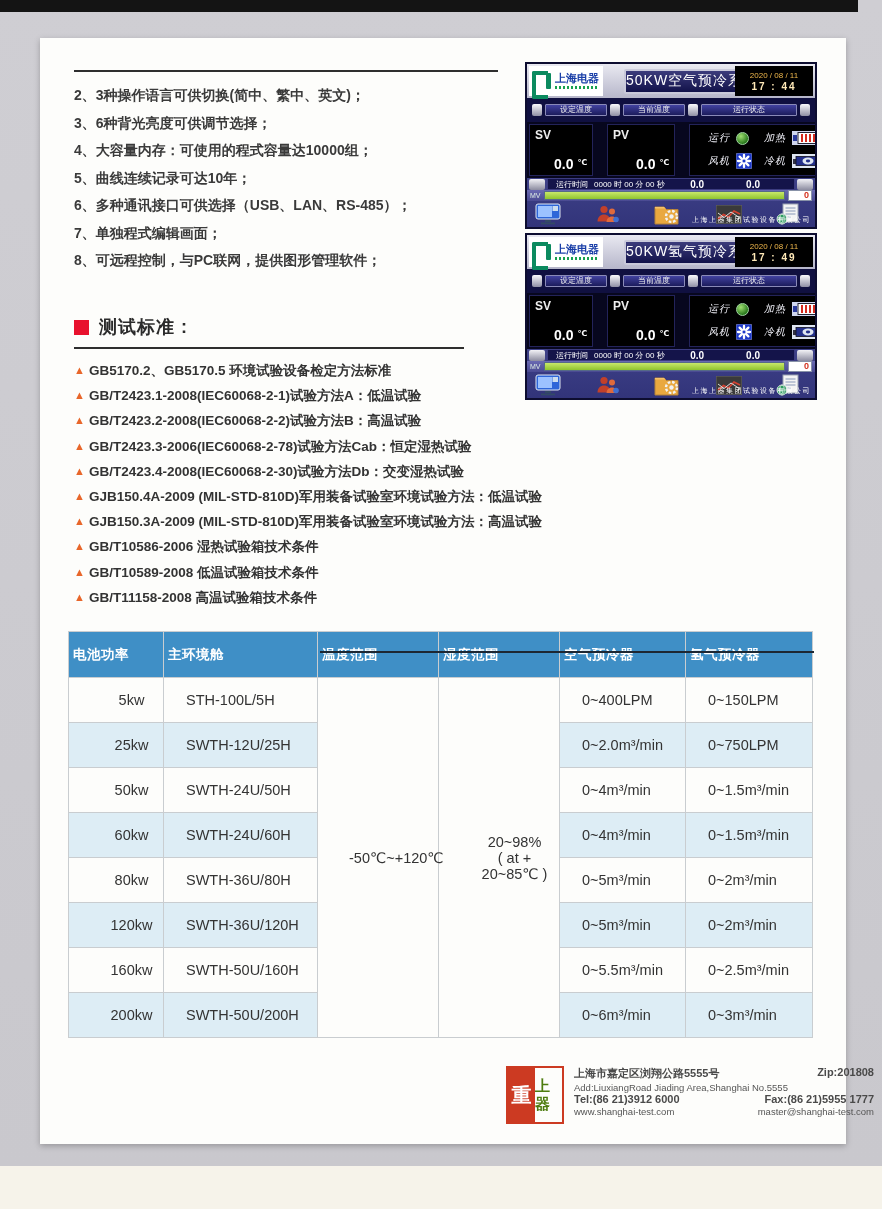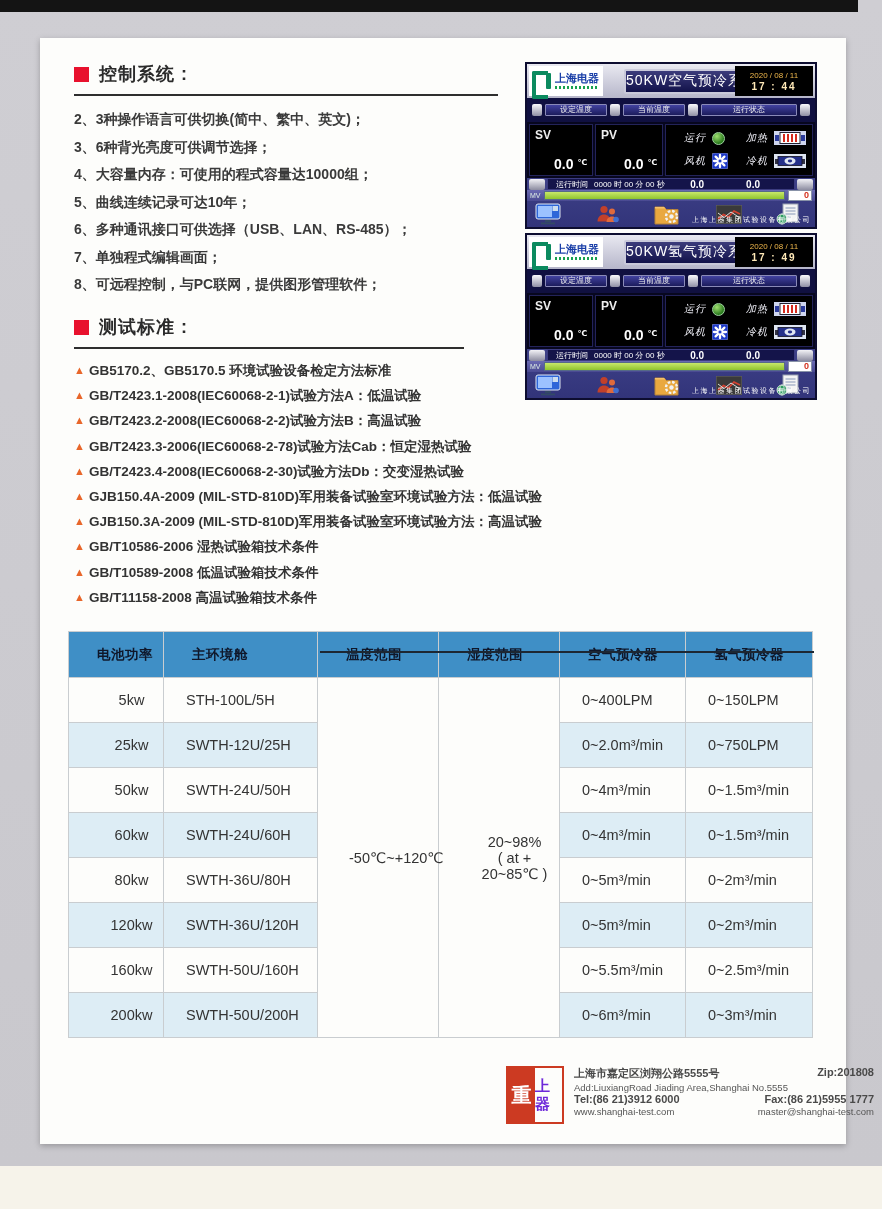--- a/index.html
+++ b/index.html
@@ -40,21 +40,21 @@
   .logo-sub { height:3px; margin-top:2px; background:repeating-linear-gradient(90deg,#18a050 0 2.5px,transparent 2.5px 4px); }
   .p-title-wrap { flex:1; display:flex; min-width:0; }
   .p-title { flex:1; margin:0 18px; height:25px; background:linear-gradient(#3c3c7c,#12124a); border:2px solid #c9c9da; border-radius:2px; color:#fff; font-size:14px; letter-spacing:1px; display:flex; align-items:center; justify-content:center; white-space:nowrap; }
   .p-date { width:78px; height:30px; background:#000; display:flex; flex-direction:column; align-items:center; justify-content:center; gap:1px; flex:none; }
   .p-date .d1 { color:#f0b84d; font-size:8px; white-space:nowrap; }
   .p-date .d2 { color:#ffe9b8; font-size:10px; font-weight:bold; letter-spacing:2px; }
   .p-labels { height:15px; display:flex; align-items:center; background:#101040; padding:12px 2px; }
   .plate { background:linear-gradient(#4242a0,#1c1c5c); border:1px solid #8a8ab8; color:#eee; font-size:8px; text-align:center; line-height:10px; height:12px; border-radius:1px; white-space:nowrap; }
   .w1 { width:62px; } .grow { flex:1; }
   .cap { width:10px; height:12px; background:linear-gradient(#fafafc,#8f8fa4); border-radius:2px; margin:0 3px; flex:none; }
-  .p-main { flex:0 0 56px; display:flex; background:#07071e; gap:2px; padding:2px; }
+  .p-main { flex:0 0 56px; display:flex; background:#07071e; gap:14px; padding:2px; }
   .pv-box { background:#000; border:1px solid #23235a; flex:0 0 64px; display:flex; flex-direction:column; justify-content:space-between; padding:3px 5px; }
   .pv-box.pv2 { flex-basis:68px; }
   .pv-l { color:#eee; font-weight:bold; font-size:12px; }
   .pv-v { color:#fff; font-size:14px; font-weight:bold; text-align:right; white-space:nowrap; }
   .deg { font-size:8px; vertical-align:4px; }
   .st-box { flex:1; background:#000; border:1px solid #23235a; display:grid; grid-template-columns:1fr 1fr; align-items:center; padding:2px 6px; }
   .st-item { display:flex; align-items:center; gap:6px;margin-left:12px; }
   .st-l { color:#f0f0f8; font-size:10px; font-style:italic; letter-spacing:1px; white-space:nowrap; }
   .run-dot { width:13px; height:13px; border-radius:50%; background:radial-gradient(circle at 35% 30%,#9fe070,#2a7a1e 70%); border:1px solid #9fd4a0; flex:none; }
   .p-runtime { height:13px; display:flex; align-items:center; padding:0 2px; gap:2px; }
@@ -72,54 +72,50 @@
   .p-icons svg { display:block; }
   .p-company { position:absolute; right:4px; bottom:2px; color:#fff; font-size:7px; letter-spacing:1.5px; white-space:nowrap; }
 
   
   #table-section { position:absolute; left:28px; top:580px; width:748px; }
   #table-section .sec-head h2 { font-size:16.5px; }
   #table-section .red-sq { width:13px; height:13px; }
   .scan-line { position:absolute; top:33px; left:252px; right:2px; height:2px; background:#1d2732; }
   table { border-collapse:collapse; margin-top:13px; width:744px; table-layout:fixed; }
   th, td { border:1px solid #c9cdd0;padding-left:31px; }
-  thead th { background:#3f8fc6; color:#0f172a; font-size:13.5px; font-weight:bold; text-align:left; padding-left:28px; height:46px; letter-spacing:0.5px; }
+  thead th { background:#3f8fc6; color:#ffffff; font-size:13.5px; font-weight:bold; text-align:left; padding-left:4px; height:46px; letter-spacing:0.5px; }
   tbody td { height:45px; font-size:14.5px; color:#333; background:#fdfdfb; }
   .c-power { text-align:center; }
   .c-chamber, .c-air, .c-h2 { padding-left:22px; }
   #tbl-body tr:nth-child(even) .c-power,
   #tbl-body tr:nth-child(even) .c-chamber,
   #tbl-body tr:nth-child(even) .c-air,
   #tbl-body tr:nth-child(even) .c-h2 { background:#ddedf5; }
   .c-merge { text-align:center; background:#fdfdfb !important; font-size:14.5px; }
   col.w-power{width:95px;} col.w-chamber{width:154px;} col.w-temp{width:121px;} col.w-hum{width:121px;} col.w-air{width:126px;} col.w-h2{width:127px;}
 
   
   #footer { position:absolute; left:466px; top:1028px; display:flex; gap:10px; align-items:flex-start; }
   .seal { width:58px; height:58px; border:2px solid #cc3a22; display:flex; flex:none; }
   .seal-left { width:50%; background:#cc3a22; color:#fff; display:flex; align-items:center; justify-content:center; font-size:20px; font-weight:bold; }
-  .seal-right { width:50%; color:#6d28d9; display:flex; flex-direction:column; align-items:center; justify-content:center; font-size:15px; font-weight:bold; line-height:1.2; }
+  .seal-right { width:50%; color:#4d7c0f; display:flex; flex-direction:column; align-items:center; justify-content:center; font-size:15px; font-weight:bold; line-height:1.2; }
   .f-text { width:300px; color:#4a4a4a; }
   .f-row { display:flex; justify-content:space-between; align-items:flex-start; }
   .f-b { font-size:11px; font-weight:bold; white-space:nowrap; }
   .f-s { font-size:9.5px; white-space:nowrap; margin-top:1px; color:#555; }
 </style>
 </head>
 <body>
 
 <div class="bed"></div>
 <div class="topstrip"></div>
 
 <div class="page">
 
   <section id="control">
-    <div class="sec-head">
-      <span class="red-sq"></span>
-      <h2>控制系统 :</h2>
-    </div>
     <div class="rule"></div>
     <ul id="control-list">
 
   <li><span class="li-text">2、3种操作语言可供切换(简中、繁中、英文)；</span></li>
 
   <li><span class="li-text">3、6种背光亮度可供调节选择；</span></li>
 
   <li><span class="li-text">4、大容量内存：可使用的程式容量达10000组；</span></li>
 
   <li><span class="li-text">5、曲线连续记录可达10年；</span></li>

